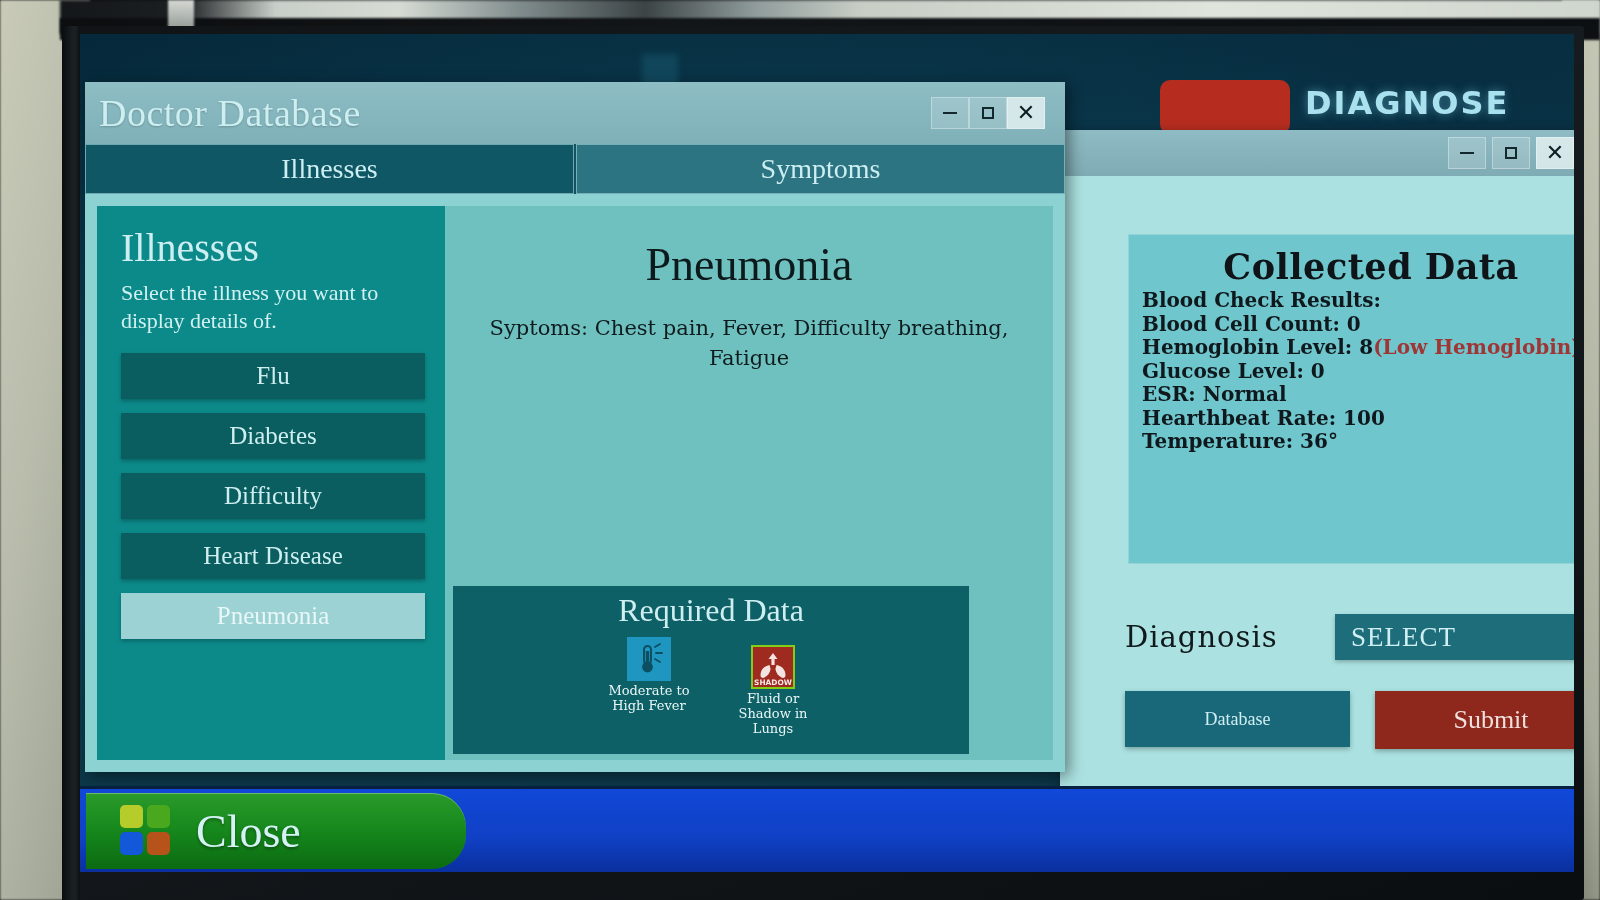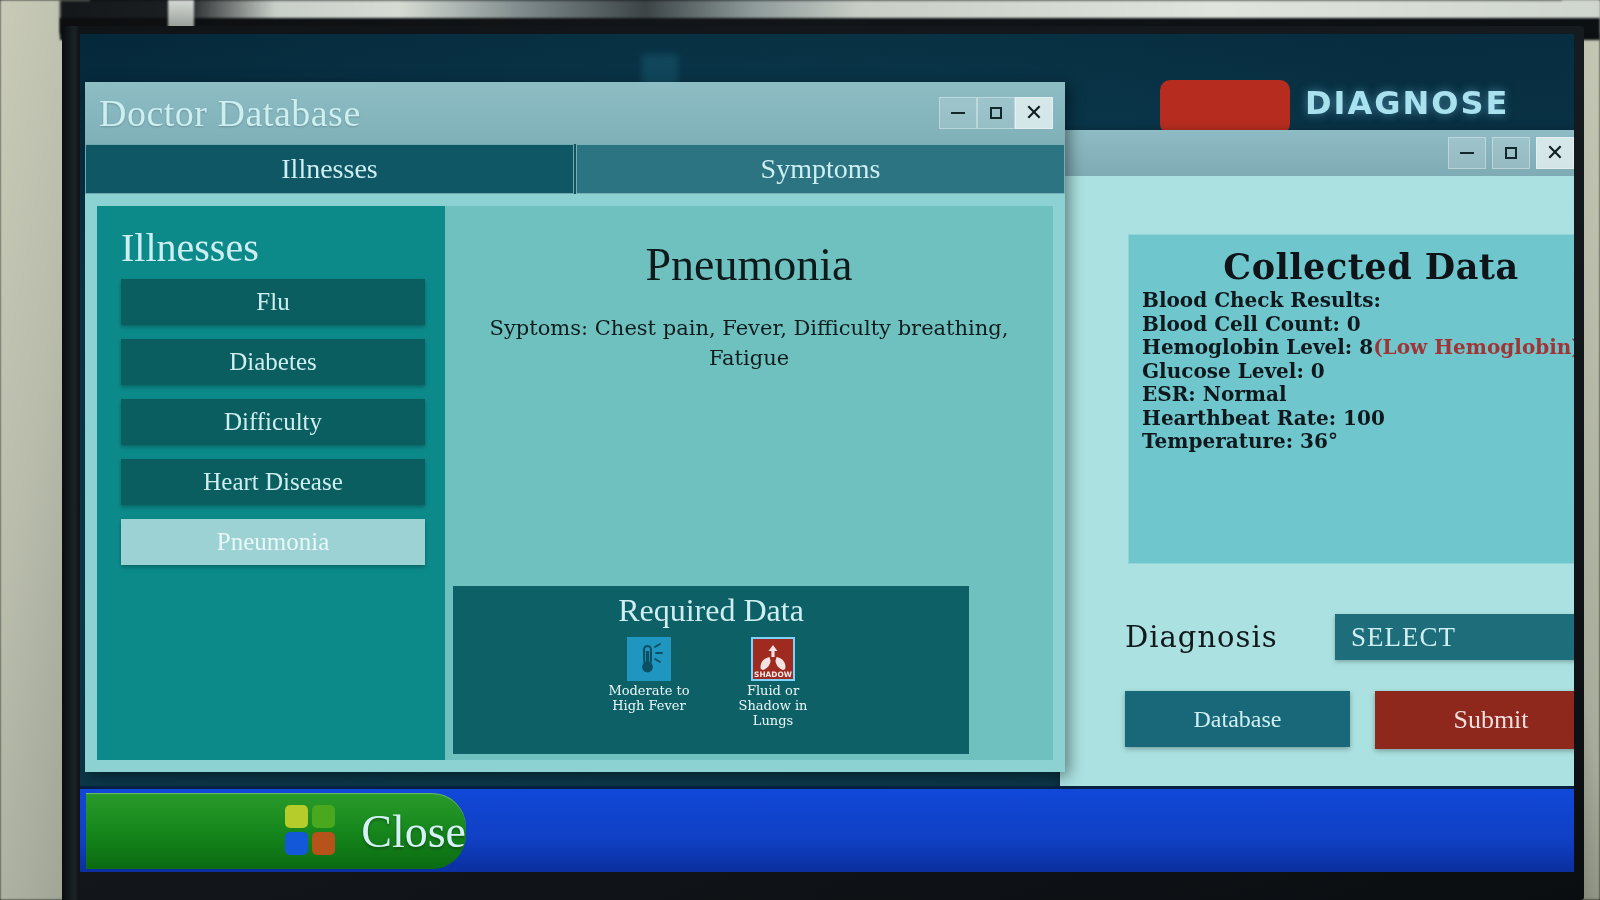--- a/index.html
+++ b/index.html
@@ -144,41 +144,41 @@
     box-shadow: 0 2px 4px rgba(0,0,0,.25);
   }
   .select-value {
     font-family: "Liberation Serif", serif; font-size: 27px; color: #cfeff2; letter-spacing: 1px;
   }
 
   .action-row { position: absolute; left: 1045px; top: 657px; width: 492px; height: 56px; }
   .btn-database {
     position: absolute; left: 0; top: 0; width: 225px; height: 56px;
     background: #19687a; color: #cfeef1;
-    font-family: "Liberation Serif", serif; font-size: 24px;
+    font-family: "Liberation Serif", serif; font-size: 18px;
     display: flex; align-items: center; justify-content: center;
     box-shadow: 0 2px 5px rgba(0,0,0,.3);
   }
   .btn-submit {
     position: absolute; left: 250px; top: 0; width: 232px; height: 58px;
     background: #8e271c; color: #f0e0dd;
     font-family: "Liberation Serif", serif; font-size: 26px;
     display: flex; align-items: center; justify-content: center;
     box-shadow: 0 2px 5px rgba(0,0,0,.3);
   }
 
   
   .win-front {
     position: absolute; left: 5px; top: 48px; width: 980px; height: 690px;
     box-shadow: 4px 4px 14px rgba(0,0,0,.45);
   }
   .win-front-title {
     position: relative; height: 62px;
     background: linear-gradient(180deg,#8ebdc4,#7fb0b8);
-    display: flex; align-items: center; padding: 0 12px 0 14px;
+    display: flex; align-items: center; padding: 0 20px 0 14px;
   }
   .win-front-title h1 {
     font-family: "Liberation Serif", serif; font-weight: normal;
     font-size: 38px; color: #cdeff2; letter-spacing: .5px; flex: 1;
     text-shadow: 0 1px 2px rgba(0,0,0,.2);
   }
   .tabs { display: flex; height: 50px; background: #12535f; gap: 2px; }
   .tab {
     flex: 1; display: flex; align-items: center; justify-content: center;
     font-family: "Liberation Serif", serif; font-size: 28px; color: #cdeff2;
@@ -229,39 +229,38 @@
     font-family: "Liberation Serif", serif; font-size: 32px; color: #cfeef1;
     text-align: center; padding-top: 6px;
   }
   .req-icons { display: flex; justify-content: center; gap: 28px; padding-top: 8px; }
   .req-item { width: 96px; text-align: center; }
   .req-glyph {
     width: 44px; height: 44px; margin: 0 auto 2px auto;
     display: flex; align-items: center; justify-content: center;
   }
   .req-glyph.fever  { background: #1e96bf; }
-  .req-glyph.lungs  { background: #9e2a20; border: 2px solid #7dd3fc; }
+  .req-glyph.lungs  { background: #9e2a20; border: 2px solid #84cc16; margin-top: 8px; }
   .req-glyph.wbc    { background: #127c84; border: 2px solid #cfe8ea; }
   .req-label {
     font-family: "DejaVu Serif", serif; font-size: 13px; color: #eaf7f8; line-height: 15px;
   }
 
   
   .taskbar {
     position: absolute; left: 0; bottom: 0; width: 1494px; height: 86px;
     background: linear-gradient(180deg,#1148d8 0%, #1040c4 60%, #0a2f9e 100%);
     border-top: 3px solid #07203f;
   }
   .start-btn {
     position: absolute; left: 6px; top: 4px; width: 380px; height: 76px;
     background: linear-gradient(180deg,#2a9a2a 0%, #16871c 50%, #0b6b12 100%);
     border-radius: 0 34px 34px 0;
     display: flex; align-items: center; gap: 24px; padding-left: 34px;
     box-shadow: inset 0 1px 0 rgba(255,255,255,.3);
-    justify-content: flex-end;
   }
   .start-logo { position: relative; width: 52px; height: 52px; }
   .start-logo i {
     position: absolute; width: 23px; height: 23px; border-radius: 5px; display: block;
   }
   .start-logo i:nth-child(1) { left: 0;  top: 0;  background: #b5cc2a; }
   .start-logo i:nth-child(2) { left: 27px; top: 0;  background: #4aa81e; }
   .start-logo i:nth-child(3) { left: 0;  top: 27px; background: #1258d8; }
   .start-logo i:nth-child(4) { left: 27px; top: 27px; background: #b5531a; }
   .start-label {
@@ -345,20 +344,21 @@
 
       <div class="tabs">
         <div class="tab active">Illnesses</div>
         <div class="tab inactive">Symptoms</div>
       </div>
 
       <div class="win-front-body">
 
         <div class="illness-panel">
           <h2>Illnesses</h2>
+          <p>Select the illness you want to display details of.</p>
           <div id="illness-list">
               <div class="ill-btn">Flu</div>
               <div class="ill-btn">Diabetes</div>
               <div class="ill-btn">Difficulty</div>
               <div class="ill-btn">Heart Disease</div>
               <div class="ill-btn selected">Pneumonia</div>
             </div>
         </div>
 
         <div class="detail-panel">

